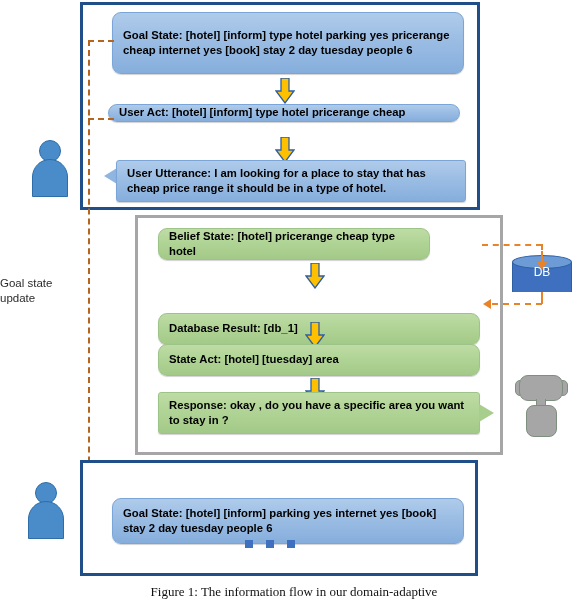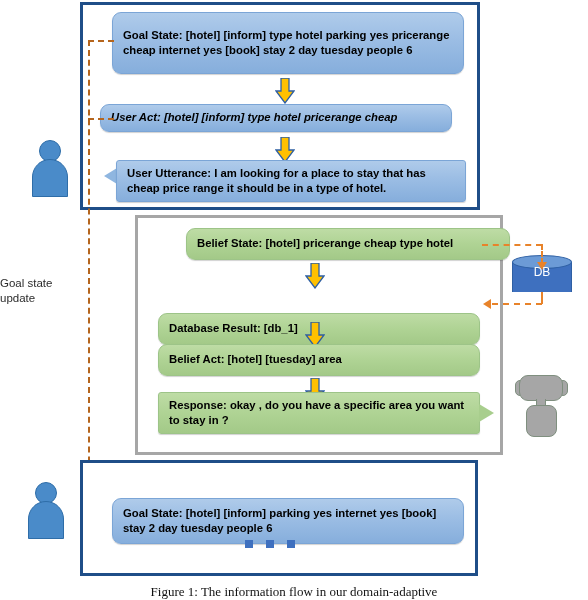--- a/index.html
+++ b/index.html
@@ -223,42 +223,42 @@
       <span class="lbl">Goal State:</span><span class="val"> [hotel] [inform] type hotel parking yes pricerange cheap internet yes [book] stay 2 day tuesday people 6</span>
     </div>
   </div>
 
   <div class="down-arrow" style="left:275px; top:78px;">
     <svg width="20" height="26" viewBox="0 0 20 26">
       <polygon points="6,0 14,0 14,13 19,13 10,25 1,13 6,13" fill="#FFC000" stroke="#2E5FA3" stroke-width="1.3"></polygon>
     </svg>
   </div>
 
-  <div class="msgbox blue-box" style="left:100px; top:104px; width:352px; height:28px;font-style:italic;">
+  <div class="msgbox blue-box" style="left:108px; top:104px; width:352px; height:18px;">
     <div>
       <span class="lbl">User Act:</span><span class="val"> [hotel] [inform] type hotel pricerange cheap</span>
     </div>
   </div>
 
   <div class="down-arrow" style="left:275px; top:137px;">
     <svg width="20" height="26" viewBox="0 0 20 26">
       <polygon points="6,0 14,0 14,13 19,13 10,25 1,13 6,13" fill="#FFC000" stroke="#2E5FA3" stroke-width="1.3"></polygon>
     </svg>
   </div>
 
   <div class="tail-left" style="left:104px; top:168px;"></div>
   <div class="msgbox blue-box square-box" style="left:116px; top:160px; width:350px; height:42px;">
     <div>
       <span class="lbl">User Utterance:</span><span class="val"> I am looking for a place to stay that has cheap price range it should be in a type of hotel.</span>
     </div>
   </div>
 
   <div id="system-frame"></div>
 
-  <div class="msgbox green-box" style="left:158px; top:228px; width:324px; height:32px;margin-left:28px;">
+  <div class="msgbox green-box" style="left:158px; top:228px; width:272px; height:32px;">
     <div>
       <span class="lbl">Belief State:</span><span class="val"> [hotel] pricerange cheap type hotel</span>
     </div>
   </div>
 
   <div class="down-arrow" style="left:305px; top:263px;">
     <svg width="20" height="26" viewBox="0 0 20 26">
       <polygon points="6,0 14,0 14,13 19,13 10,25 1,13 6,13" fill="#FFC000" stroke="#2E5FA3" stroke-width="1.3"></polygon>
     </svg>
   </div>
@@ -270,21 +270,21 @@
   </div>
 
   <div class="down-arrow" style="left:305px; top:322px;">
     <svg width="20" height="26" viewBox="0 0 20 26">
       <polygon points="6,0 14,0 14,13 19,13 10,25 1,13 6,13" fill="#FFC000" stroke="#2E5FA3" stroke-width="1.3"></polygon>
     </svg>
   </div>
 
   <div class="msgbox green-box" style="left:158px; top:344px; width:322px; height:32px;">
     <div>
-      <span class="lbl">Belief Act:</span><span class="val"> [hotel] [tuesday] area</span>
+      <span class="lbl">State Act:</span><span class="val"> [hotel] [tuesday] area</span>
     </div>
   </div>
 
   <div class="down-arrow" style="left:305px; top:378px;">
     <svg width="20" height="26" viewBox="0 0 20 26">
       <polygon points="6,0 14,0 14,13 19,13 10,25 1,13 6,13" fill="#FFC000" stroke="#2E5FA3" stroke-width="1.3"></polygon>
     </svg>
   </div>
 
   <div class="msgbox green-box square-box" style="left:158px; top:392px; width:322px; height:42px;">

